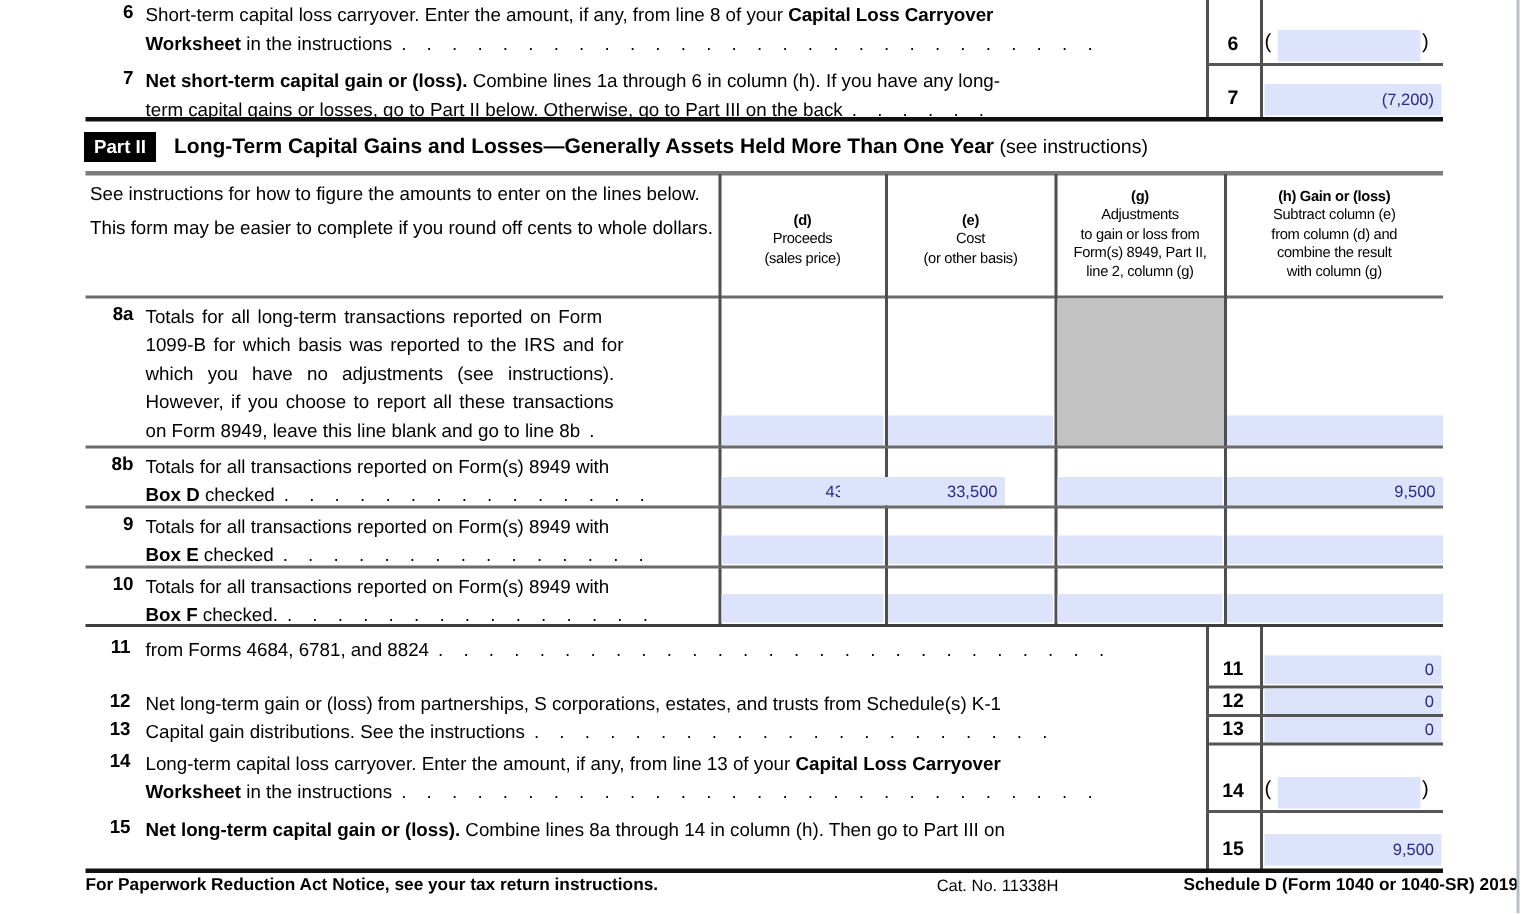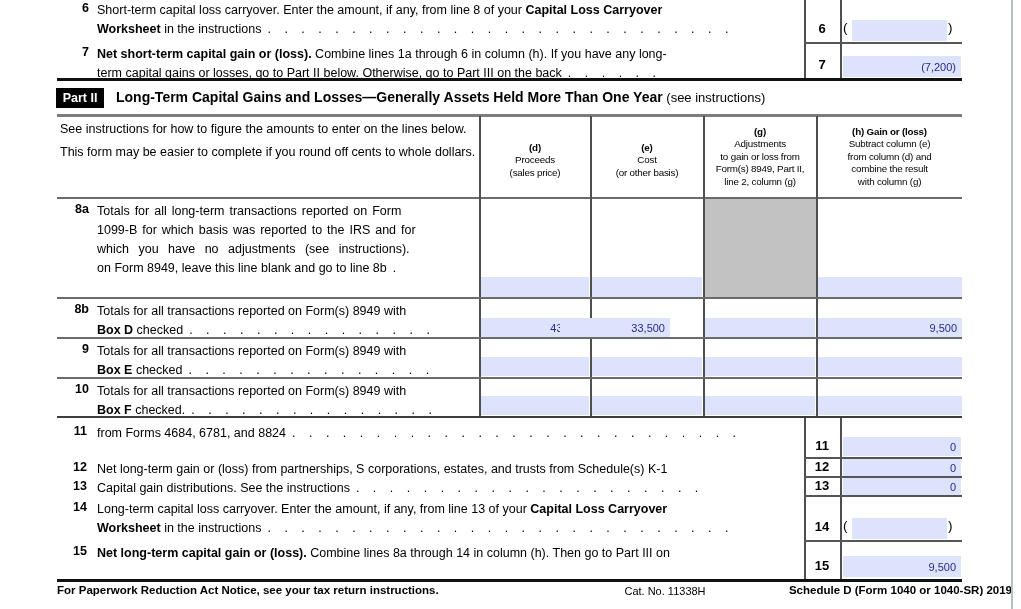--- a/index.html
+++ b/index.html
@@ -84,20 +84,21 @@
   <div class="vline" style="left:590px;top:116px;height:301px;"></div>
   <div class="vline" style="left:703px;top:116px;height:301px;"></div>
   <div class="vline" style="left:816px;top:116px;height:301px;"></div>
 
   <div class="grarea" style="left:705px;top:199px;width:111px;height:98px;"></div>
   <div class="num" style="left:57px;top:202px;">8a</div>
   <div class="desc" style="top:202px;width:384px;">
     <div class="ws1">Totals for all long-term transactions reported on Form</div>
     <div class="ws1">1099-B for which basis was reported to the IRS and for</div>
     <div class="spread">which you have no adjustments (see instructions).</div>
+    <div class="ws1">However, if you choose to report all these transactions</div>
     <div><span>on Form 8949, leave this line blank and go to line 8b</span><span class="dots">.</span></div>
   </div>
   <div class="field" style="left:481px;top:277px;width:108px;height:20px;"></div>
   <div class="field" style="left:592px;top:277px;width:110px;height:20px;"></div>
   <div class="field" style="left:818px;top:277px;width:144px;height:20px;"></div>
   <div class="hline" style="left:57px;top:297px;width:905px;"></div>
 
   <div class="num" style="left:57px;top:302px;">8b</div>
   <div class="desc" style="top:302px;width:384px;">
     <div>Totals for all transactions reported on Form(s) 8949 with</div>

